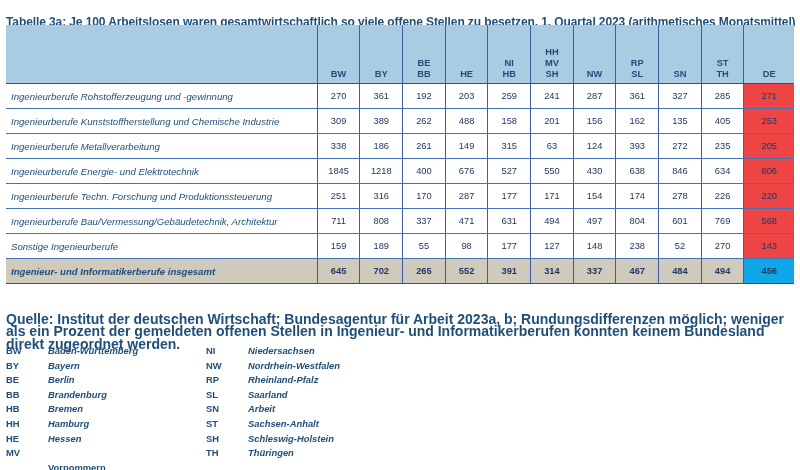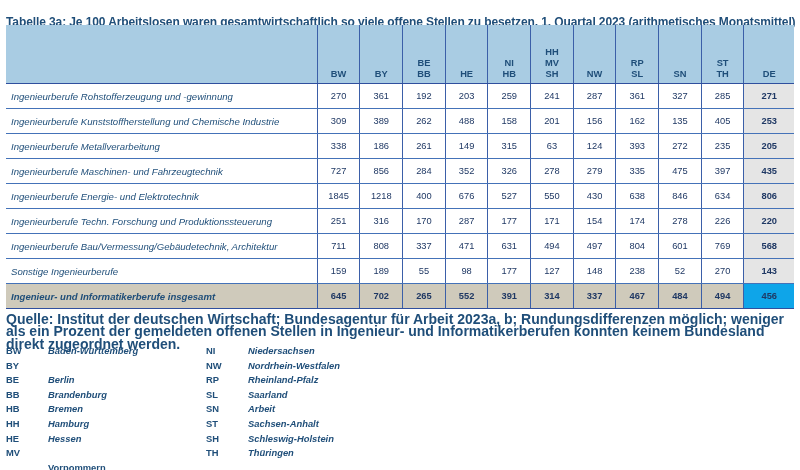--- a/index.html
+++ b/index.html
@@ -91,22 +91,22 @@
   tbody td.lbl {
     text-align: left;
     padding-left: 5px;
     border-left: none;
     font-size: 9.6px;
     color: #1f4e79;
     white-space: nowrap;
     font-style: italic;
   }
   tbody td.de {
-    background: #e5e5e5;
-    font-weight: 700;
+    background: #ef4444;
+    font-weight: 400;
   }
   tbody tr.total td {
     background: #cfcabb;
     font-weight: 700;
     border-bottom: 1.6px solid #2f4f9e;
     border-top: 1.6px solid #2f4f9e;
   }
   tbody tr.total td.lbl {
     font-weight: 700;
   }
@@ -288,34 +288,20 @@
             <td>186</td>
             <td>261</td>
             <td>149</td>
             <td>315</td>
             <td>63</td>
             <td>124</td>
             <td>393</td>
             <td>272</td>
             <td>235</td>
             <td class="de">205</td>
-          </tr>
-          <tr>
-            <td class="lbl">Ingenieurberufe Maschinen- und Fahrzeugtechnik</td>
-            <td>727</td>
-            <td>856</td>
-            <td>284</td>
-            <td>352</td>
-            <td>326</td>
-            <td>278</td>
-            <td>279</td>
-            <td>335</td>
-            <td>475</td>
-            <td>397</td>
-            <td class="de">435</td>
           </tr>
           <tr>
             <td class="lbl">Ingenieurberufe Energie- und Elektrotechnik</td>
             <td>1845</td>
             <td>1218</td>
             <td>400</td>
             <td>676</td>
             <td>527</td>
             <td>550</td>
             <td>430</td>
@@ -387,20 +373,21 @@
   <div class="source">Quelle: Institut der deutschen Wirtschaft; Bundesagentur für Arbeit 2023a, b; Rundungsdifferenzen möglich; weniger als ein Prozent der gemeldeten offenen Stellen in Ingenieur- und Informatikerberufen konnten keinem Bundesland direkt zugeordnet werden.</div>
 
   <div class="legend">
     <div class="col left" id="leg-left">
         <div class="lrow">
           <span class="abbr">BW</span>
           <span class="name">Baden-Württemberg</span>
         </div>
         <div class="lrow">
           <span class="abbr">BY</span>
+          <span class="name">Bayern</span>
         </div>
         <div class="lrow">
           <span class="abbr">BE</span>
           <span class="name">Berlin</span>
         </div>
         <div class="lrow">
           <span class="abbr">BB</span>
           <span class="name">Brandenburg</span>
         </div>
         <div class="lrow">

